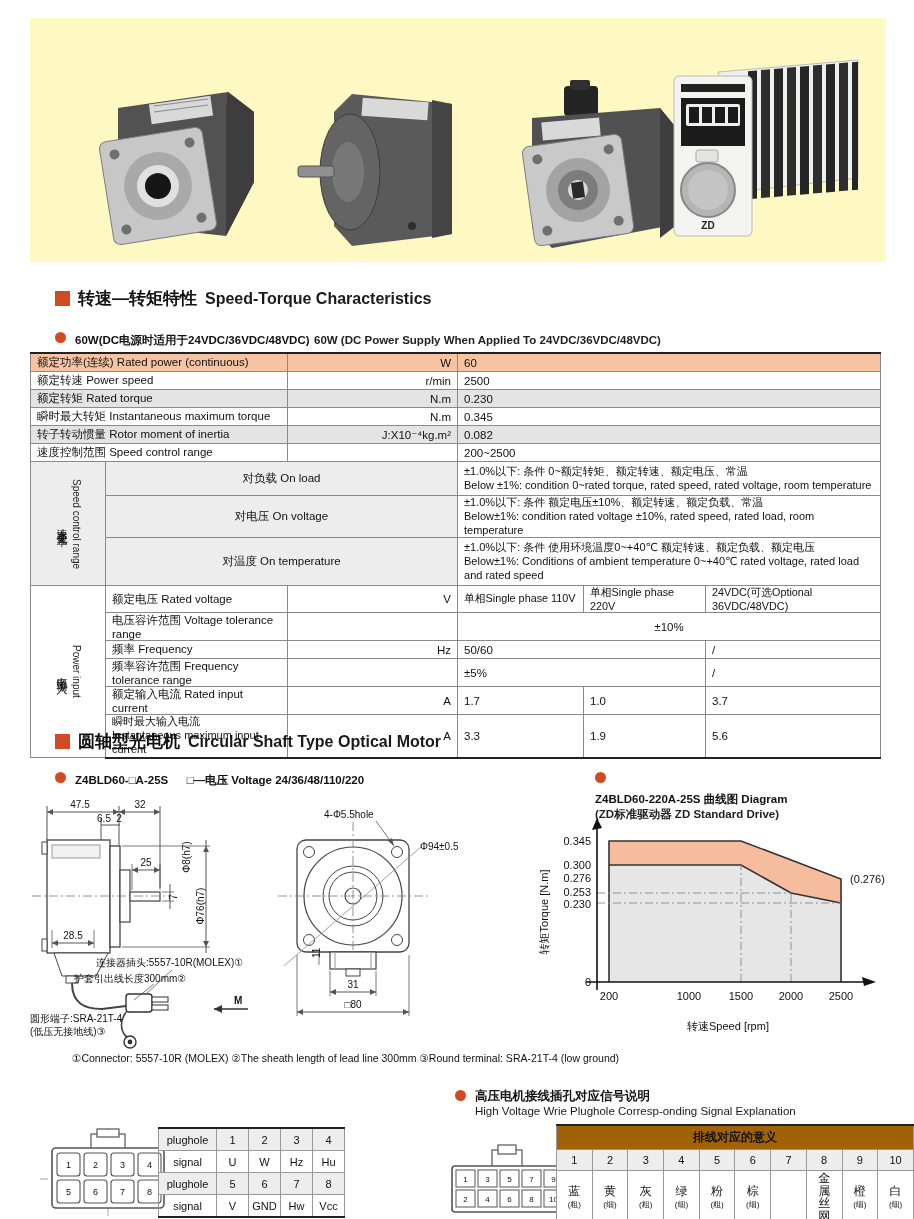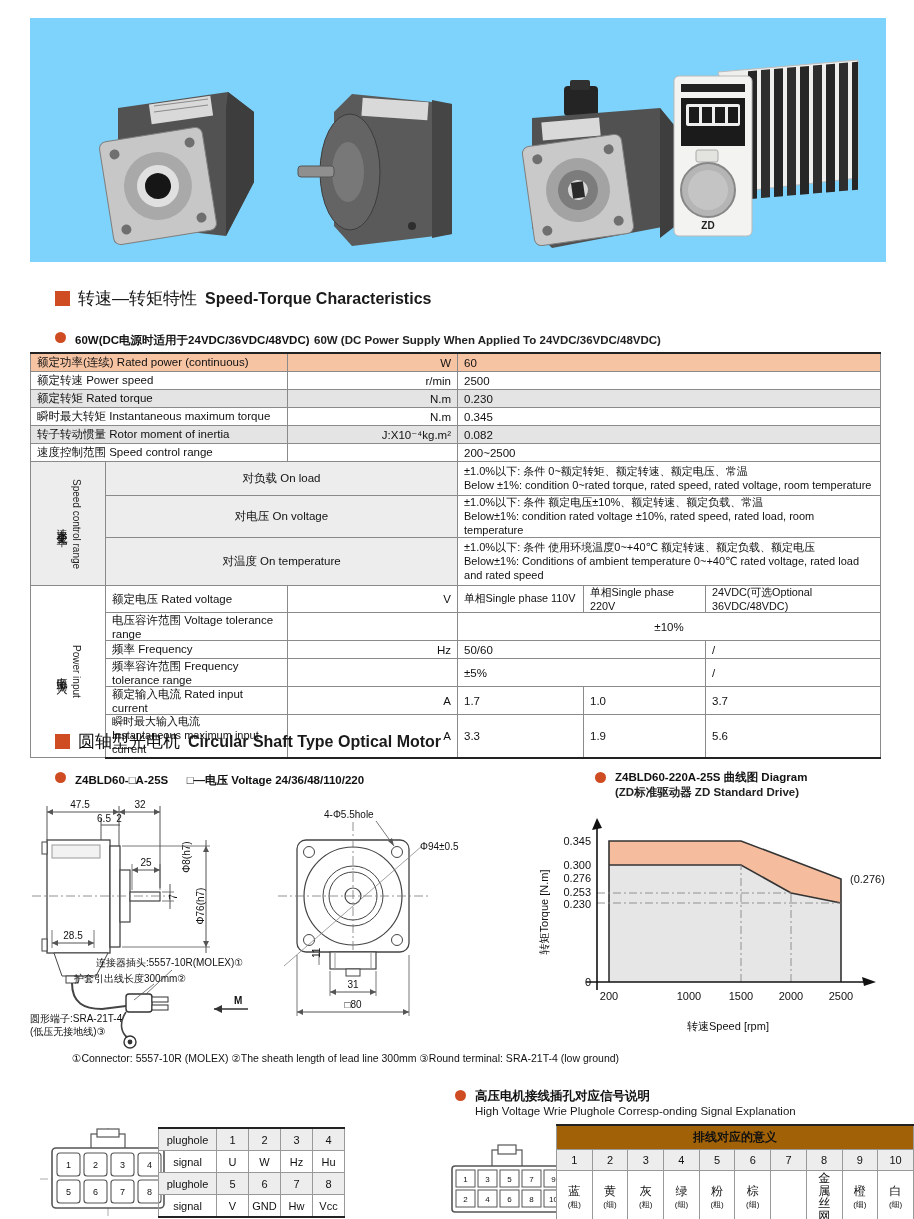--- a/index.html
+++ b/index.html
@@ -1,24 +1,24 @@
 <!DOCTYPE html>
 <html><head>
 <meta charset="utf-8">
 <style>
   html,body{margin:0;padding:0;background:#fff;}
   .page{position:relative;width:914px;height:1219px;background:#fff;overflow:hidden;
         font-family:"Liberation Sans","DejaVu Sans",sans-serif;color:#111;}
   .abs{position:absolute;}
   
-  .hero{left:30px;top:18px;width:856px;height:244px;background:#7dd3fc;}
+  .hero{left:30px;top:18px;width:856px;height:244px;background:#fef9c3;}
   
   .sec-head{display:flex;align-items:center;gap:8px;}
   .sec-sq{width:15px;height:15px;background:#cf4c22;}
-  .sec-cn{font-size:17px;font-weight:normal;}
+  .sec-cn{font-size:17px;font-weight:bold;}
   .sec-en{font-size:16px;font-weight:bold;color:#1a1a1a;}
   .bullet-line{display:flex;align-items:flex-start;gap:9px;}
   .bullet-dot{width:11px;height:11px;border-radius:50%;background:#cf4c22;margin-top:2px;flex:none;}
   .bl-bold{font-size:11.5px;font-weight:bold;}
   .bl-norm{font-size:11.5px;font-weight:bold;color:#222;}
   
   table.spec{border-collapse:collapse;table-layout:fixed;width:850px;font-size:11.5px;}
   table.spec td{border:1px solid #8a8a8a;padding:0 6px;height:17px;vertical-align:middle;}
   table.spec tr.thick-top td{border-top:2px solid #222;}
   table.spec tr.last td{border-bottom:2px solid #222;}
@@ -278,21 +278,21 @@
     <span class="sec-cn">圆轴型光电机</span>
     <span class="sec-en">Circular Shaft Type Optical Motor</span>
   </div>
   <div class="abs bullet-line" style="left:55px;top:770px;">
     <span class="bullet-dot"></span>
     <span>
       <span class="bl-bold">Z4BLD60-□A-25S</span>
       <span class="bl-bold" style="margin-left:14px;">□—电压 Voltage 24/36/48/110/220</span>
     </span>
   </div>
-  <div class="abs bullet-line" style="left:595px;top:770px;width:310px;">
+  <div class="abs bullet-line" style="left:595px;top:770px;width:310px;flex-direction:column;">
     <span class="bullet-dot"></span>
     <span>
       <div class="bl-bold">Z4BLD60-220A-25S 曲线图 Diagram</div>
       <div class="bl-norm">(ZD标准驱动器 ZD Standard Drive)</div>
     </span>
   </div>
 
   <svg class="abs" style="left:22px;top:798px;" width="252" height="260">
 
     <line x1="25" y1="8" x2="25" y2="42" stroke="#555" stroke-width="1"></line>

